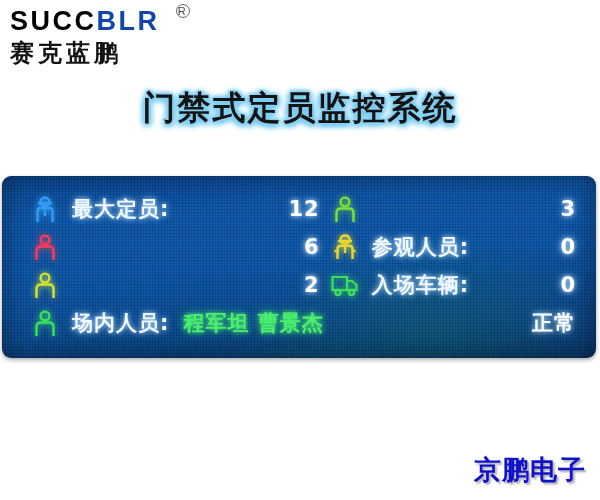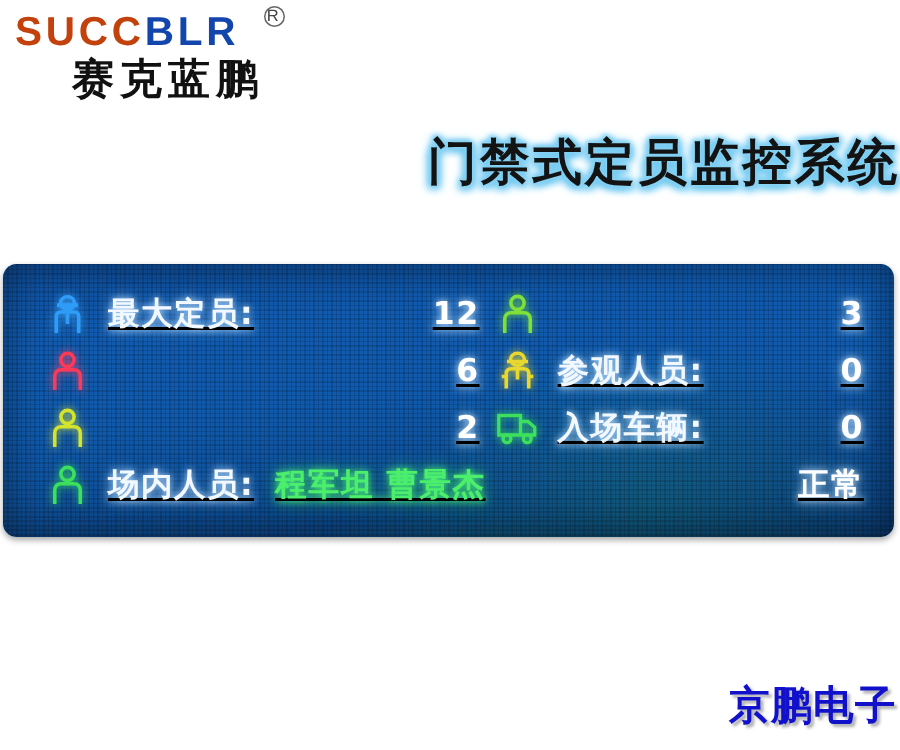--- a/index.html
+++ b/index.html
@@ -26,56 +26,55 @@
   .brand-latin {
     font-family: "Liberation Sans", sans-serif;
     font-weight: bold;
     font-size: 27px;
     letter-spacing: 2.5px;
     line-height: 30px;
     white-space: nowrap;
     position: relative;
     padding-left: 2px;
   }
-  .brand-latin .seg-a { color: #c2410c; }
+  .brand-latin .seg-a { color: #000000; }
   .brand-latin .seg-b { color: #1346ac; margin-top: 28px; }
   .brand-reg {
     position: absolute;
     left: 168px;
     top: -2px;
     font-size: 11px;
     font-weight: normal;
     color: #444;
     border: 1px solid #666;
     border-radius: 50%;
     width: 12px;
     height: 12px;
     line-height: 12px;
     text-align: center;
   }
   .brand-cn {
     margin-top: 1px;
     padding-left: 2px;
     font-family: "DejaVu Serif", "Liberation Serif", serif;
     font-weight: bold;
-    font-size: 28px;
+    font-size: 24px;
     letter-spacing: 4px;
     color: #111111;
     line-height: 32px;
     white-space: nowrap;
-    margin-left: 38px;
   }
 
   
   .title {
     position: absolute;
     left: 0;
     top: 86px;
     width: 600px;
-    text-align: right;
+    text-align: center;
     font-family: "DejaVu Sans", "Liberation Sans", sans-serif;
     font-weight: bold;
     font-size: 33px;
     letter-spacing: 2px;
     color: #131313;
     text-shadow:
       0 0 2px #8fd6f5,
       0 0 4px #7ccdf2,
       0 0 7px #62c3ef,
       1px 1px 3px #9fdcf7,
@@ -94,21 +93,20 @@
     height: 182px;
     border-radius: 9px;
     background:
       radial-gradient(ellipse 160px 120px at 300px 250px, rgba(28,150,110,0.55) 0%, rgba(20,120,110,0.20) 55%, rgba(0,0,0,0) 80%),
       radial-gradient(ellipse 220px 150px at 430px 160px, rgba(24,128,96,0.30) 0%, rgba(0,0,0,0) 75%),
       linear-gradient(175deg, #0f4f9e 0%, #105bb0 22%, #0f5aad 48%, #0e4d94 74%, #0b3c74 100%);
     box-shadow:
       inset 0 0 26px rgba(0,0,0,0.45),
       0 2px 4px rgba(0,0,0,0.35);
     overflow: hidden;
-    text-decoration: underline;
   }
   
   .led-panel::after {
     content: "";
     position: absolute;
     inset: 0;
     background-image:
       repeating-linear-gradient(to right, rgba(0,0,0,0.14) 0 1px, rgba(0,0,0,0) 1px 3px),
       repeating-linear-gradient(to bottom, rgba(0,0,0,0.14) 0 1px, rgba(0,0,0,0) 1px 3px);
     pointer-events: none;
@@ -176,21 +174,21 @@
     font-size: 21px;
     letter-spacing: 1px;
     color: #4bef6b;
     text-shadow: 0 0 5px rgba(80,250,120,0.95), 0 0 12px rgba(50,230,90,0.6);
     white-space: nowrap;
   }
 
   
   .footer-logo {
     position: absolute;
-    right: 2px;
+    right: 14px;
     bottom: 12px;
     font-family: "DejaVu Sans", "Liberation Sans", sans-serif;
     font-weight: bold;
     font-size: 27px;
     letter-spacing: 1px;
     color: #1111cc;
     text-shadow: 2px 2px 2px rgba(150,150,150,0.75);
     white-space: nowrap;
   }
 </style>

